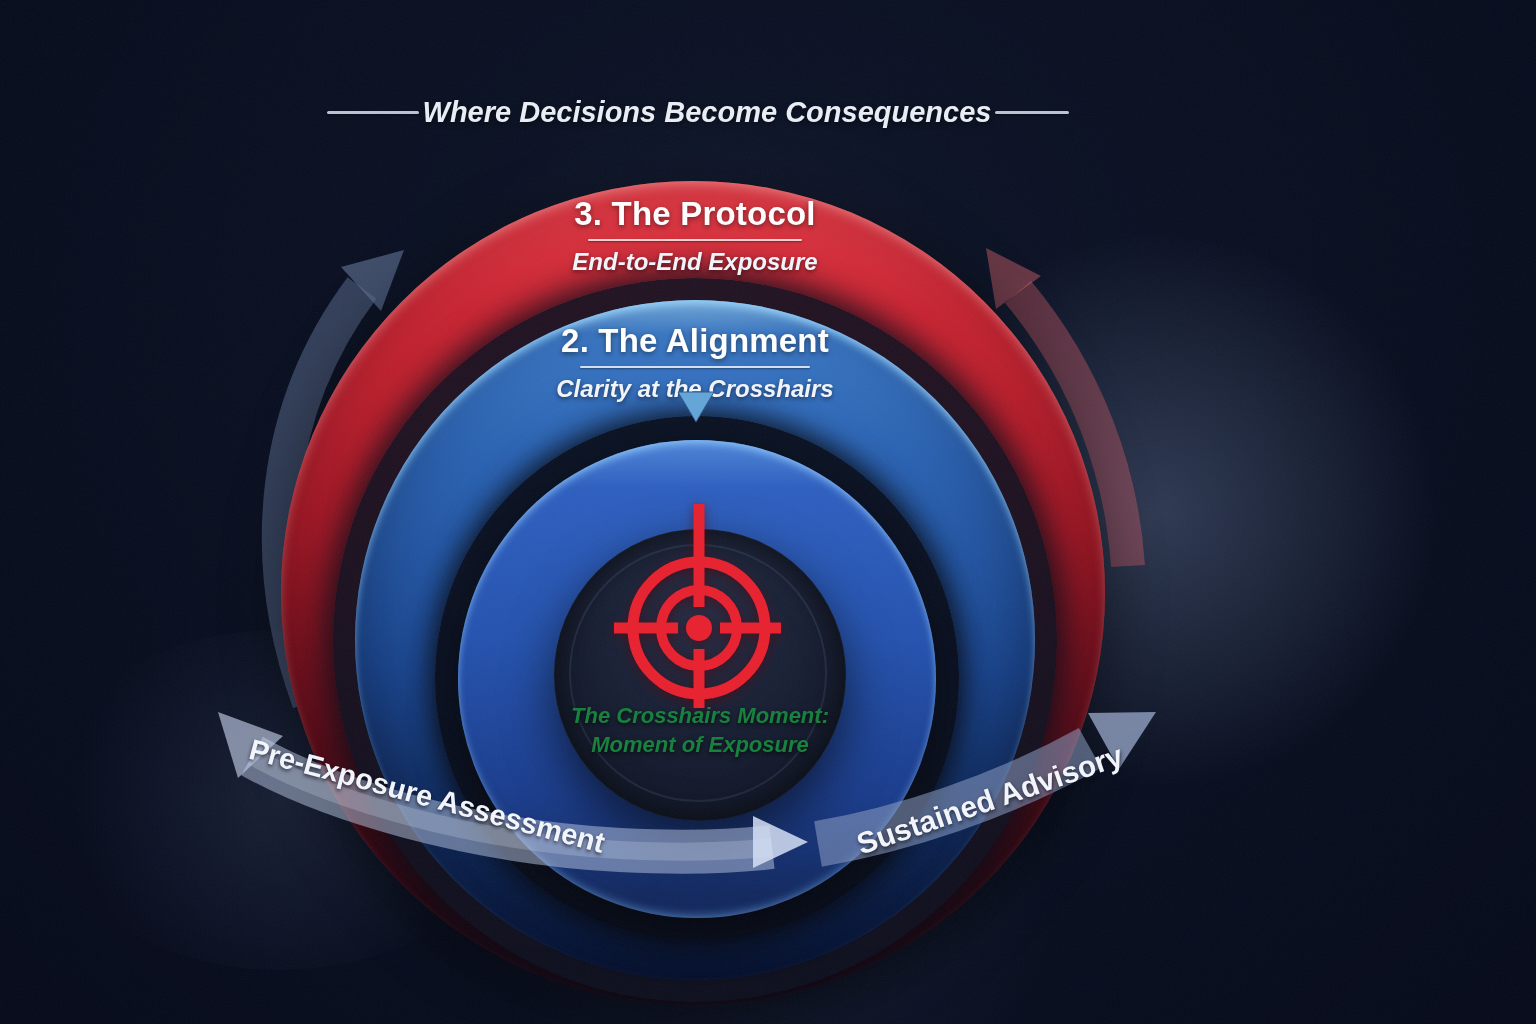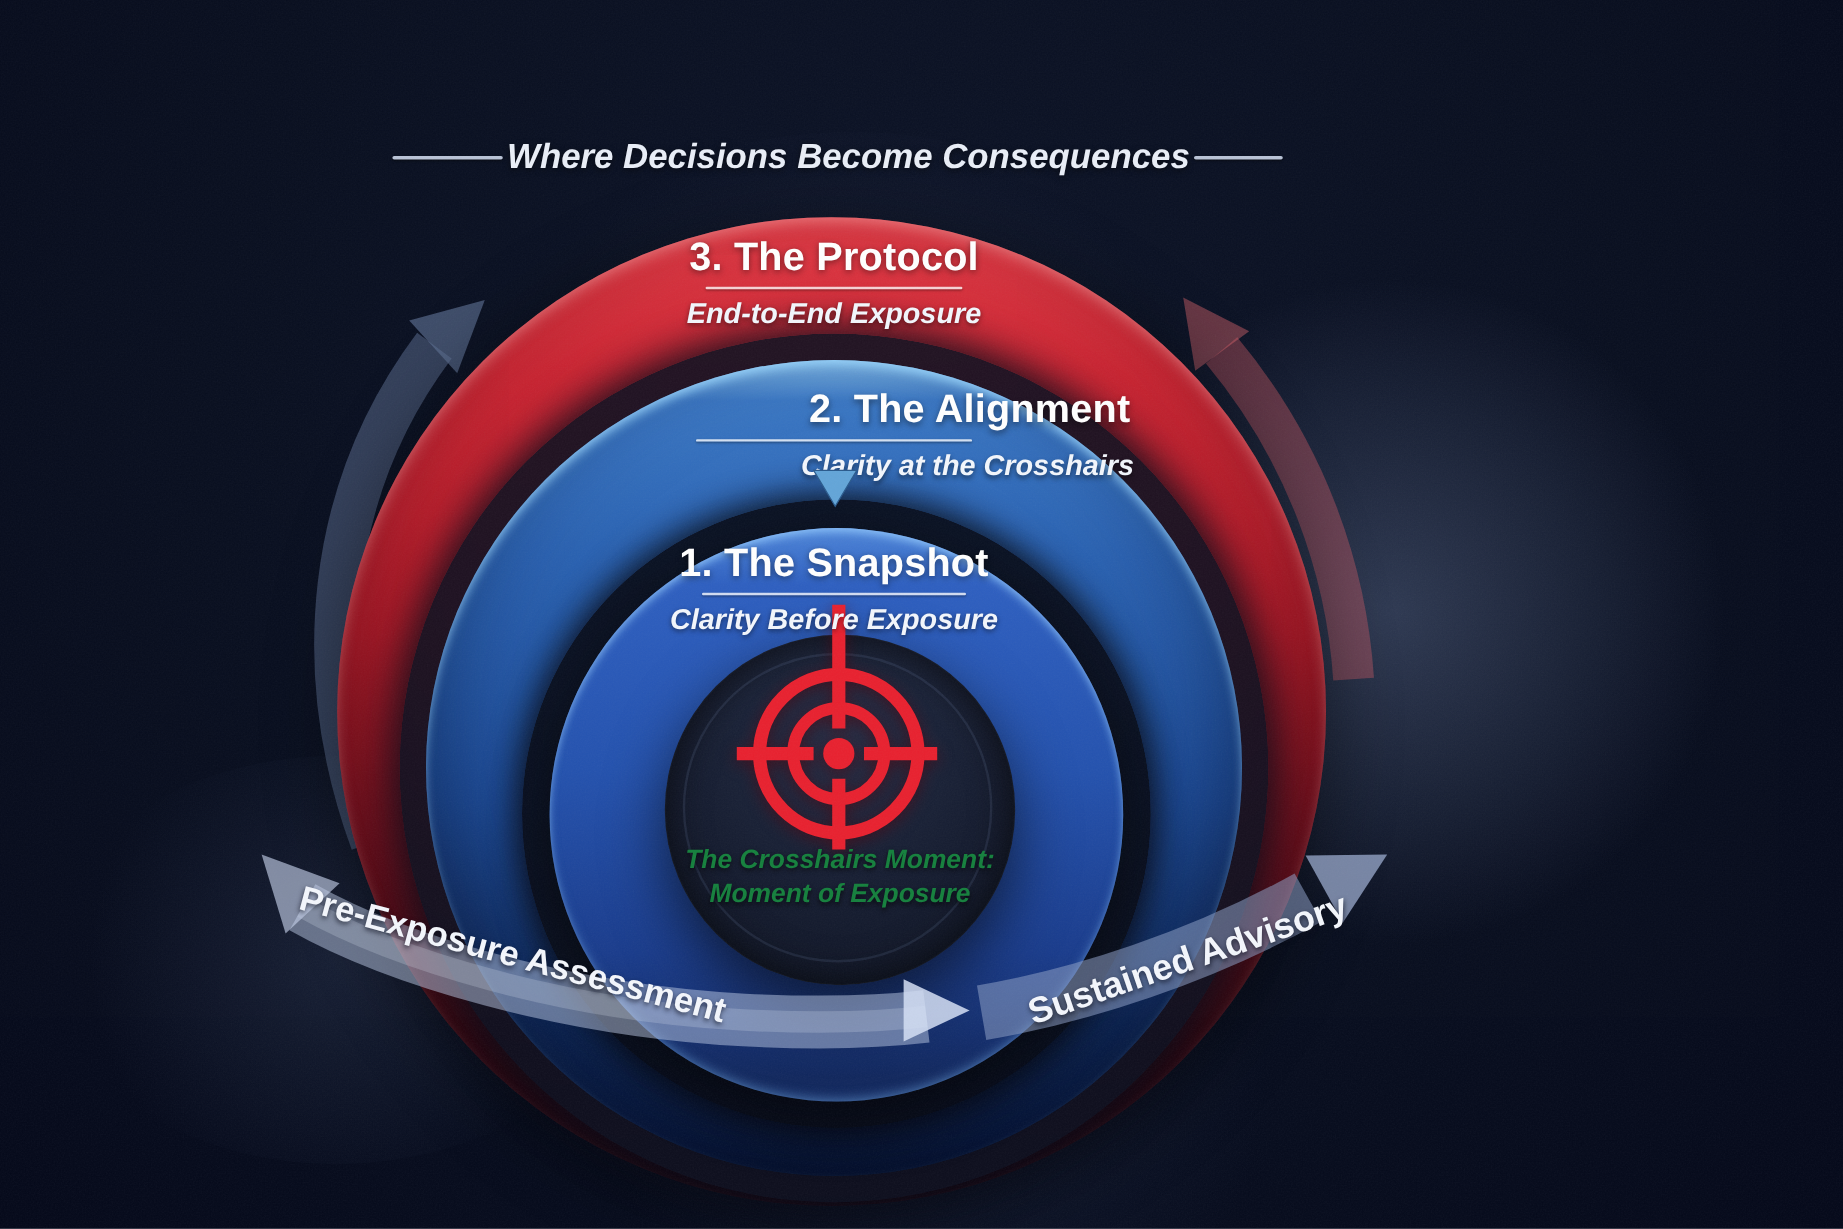--- a/index.html
+++ b/index.html
@@ -46,32 +46,32 @@
 
   
   .ring-label{position:absolute;left:445px;width:500px;text-align:center;color:#fff;}
   .ring-label h2{margin:3px;font-size:33px;font-weight:700;letter-spacing:.2px;
     text-shadow:0 2px 5px rgba(0,0,0,.45);}
   .ring-rule{height:2px;background:rgba(255,255,255,.78);margin:6px auto 7px;border-radius:1px;
     box-shadow:0 1px 2px rgba(0,0,0,.4);}
   .ring-tagline{font-size:24px;font-weight:700;font-style:italic;color:#f2f6fc;
     text-shadow:0 2px 4px rgba(0,0,0,.5);}
   .label-3{top:192px;}
-  .label-2{top:319px;text-align:right;}
+  .label-2{top:319px;}
   .label-1{top:447px;}
 
   .core-label{position:absolute;left:545px;top:701px;width:310px;text-align:center;
     color:#15803d;font-size:22px;font-weight:700;font-style:italic;line-height:1.32;
     text-shadow:0 2px 4px rgba(0,0,0,.7);}
 
   
   .title{position:absolute;left:318px;top:34px;width:760px;text-align:center;
     color:#f5f7fb;font-size:56px;font-weight:700;letter-spacing:-.5px;
     text-shadow:0 3px 9px rgba(0,0,0,.6);}
-  .subtitle-row{position:absolute;left:318px;top:115px;width:760px;
+  .subtitle-row{position:absolute;left:318px;top:96px;width:760px;
     display:flex;align-items:center;justify-content:center;gap:4px;}
   .subtitle-dash{height:3px;background:#b9c3d6;border-radius:2px;box-shadow:0 1px 2px rgba(0,0,0,.5);}
   .dash-l{width:92px;} .dash-r{width:74px;}
   .subtitle{color:#e9eef7;font-size:29px;font-weight:700;font-style:italic;
     text-shadow:0 2px 5px rgba(0,0,0,.55);white-space:nowrap;}
 
   
   .ribbon-text{position:absolute;color:#f3f6fc;font-weight:700;text-align:center;
     text-shadow:0 2px 4px rgba(8,12,26,.7);white-space:nowrap;}
   .ribbon-left{left:227px;top:780px;width:400px;font-size:29px;transform:rotate(15deg);}
@@ -125,25 +125,20 @@
   <div class="ring-label label-3">
     <h2>3. The Protocol</h2>
     <div class="ring-rule" style="width:214px"></div>
     <div class="ring-tagline">End-to-End Exposure</div>
   </div>
   <div class="ring-label label-2">
     <h2>2. The Alignment</h2>
     <div class="ring-rule" style="width:230px"></div>
     <div class="ring-tagline">Clarity at the Crosshairs</div>
   </div>
-  <div class="ring-label label-1">
-    <h2>1. The Snapshot</h2>
-    <div class="ring-rule" style="width:220px"></div>
-    <div class="ring-tagline">Clarity Before Exposure</div>
-  </div>
 
   <svg class="layer" width="1536" height="1024" viewBox="0 0 1536 1024">
     <polygon points="678,392 714,392 696,422" fill="#63a5d8" stroke="#2a5a8c" stroke-width="1"></polygon>
   </svg>
 
   <div class="core-label">
     <div>The Crosshairs Moment:</div>
     <div>Moment of Exposure</div>
   </div>
 

